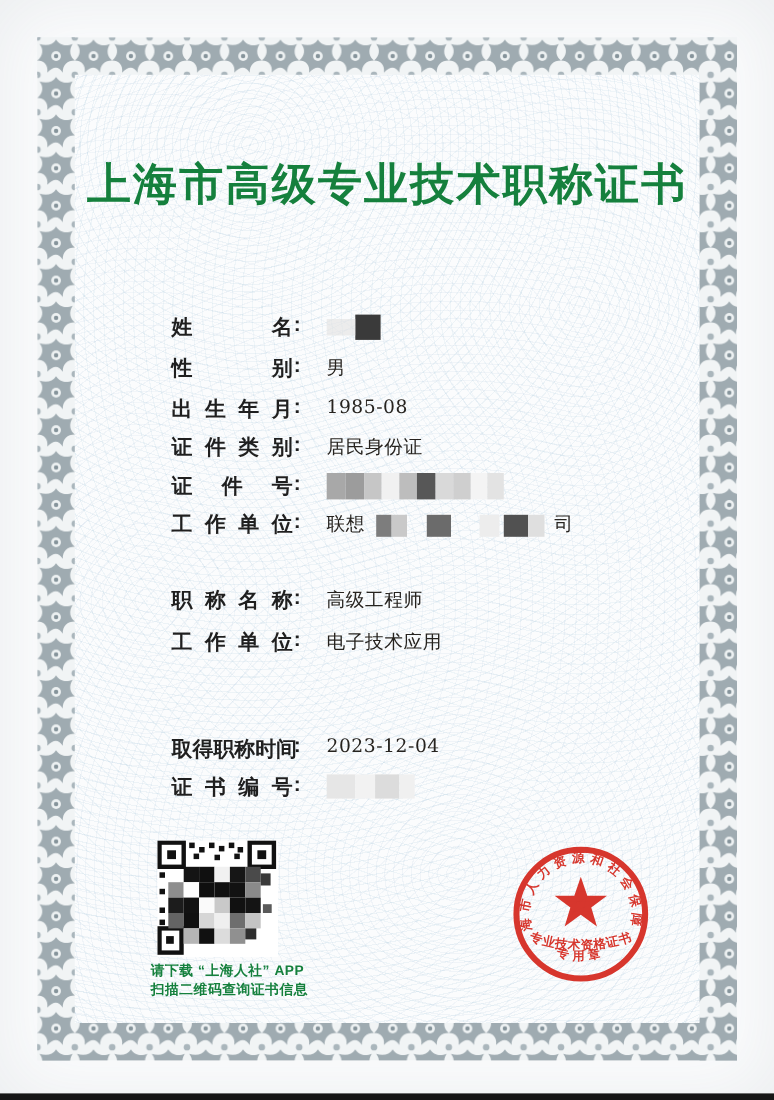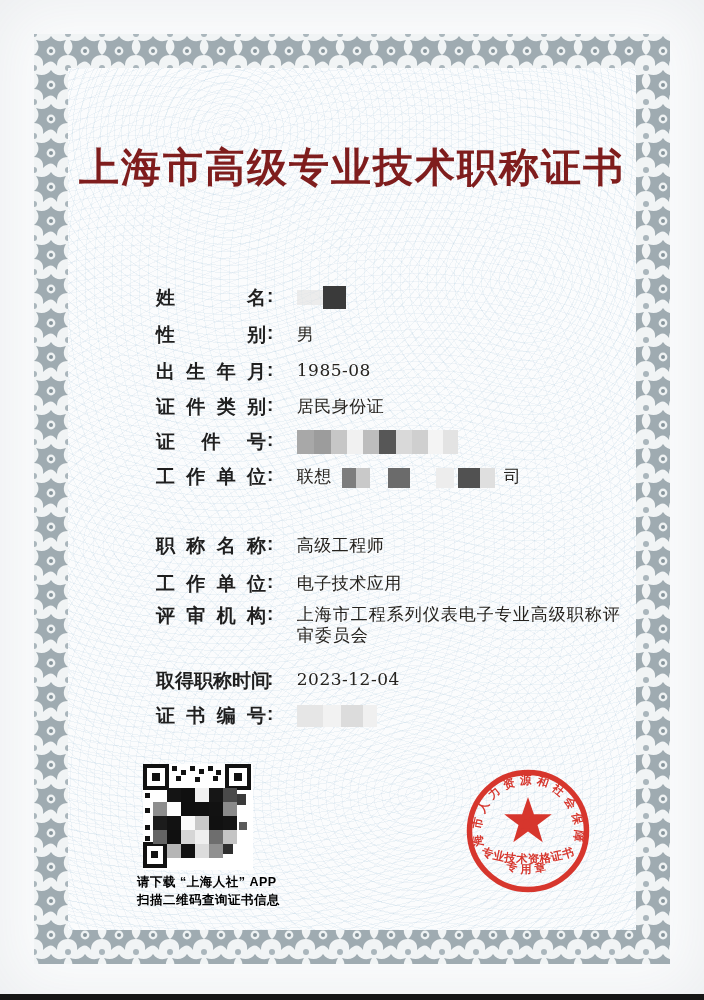--- a/index.html
+++ b/index.html
@@ -8,30 +8,30 @@
          box-shadow:inset 0 0 70px rgba(90,100,110,0.10);}
   .watermark{position:absolute;left:40px;top:40px;right:40px;bottom:40px;pointer-events:none;
     background:
       repeating-radial-gradient(circle at 30% 10%, rgba(122,175,201,0.15) 0 1px, rgba(0,0,0,0) 1px 7px),
       repeating-radial-gradient(circle at 78% 26%, rgba(122,175,201,0.12) 0 1px, rgba(0,0,0,0) 1px 9px),
       repeating-radial-gradient(circle at 15% 55%, rgba(122,160,200,0.10) 0 1px, rgba(0,0,0,0) 1px 10px),
       repeating-radial-gradient(circle at 60% 82%, rgba(122,160,200,0.11) 0 1px, rgba(0,0,0,0) 1px 8px);
     opacity:.75;}
   .border-svg{position:absolute;left:0;top:0;}
   .title{position:absolute;left:68px;right:68px;top:140px;text-align:center;
-         font-size:40px;font-weight:bold;color:#7f1d1d;letter-spacing:2px;white-space:nowrap;}
+         font-size:40px;font-weight:bold;color:#15803d;letter-spacing:2px;white-space:nowrap;}
   .row{position:absolute;left:140px;white-space:nowrap;}
   .lbl{display:inline-block;width:110px;text-align:justify;text-align-last:justify;
        font-size:19px;font-weight:bold;color:#1f1f1f;vertical-align:top;margin-left:16px;}
   .colon{font-size:19px;font-weight:bold;color:#1f1f1f;margin-left:1px;vertical-align:top;}
   .val{display:inline-block;margin-left:19px;font-family:"DejaVu Serif",serif;
        font-size:17px;color:#26231f;vertical-align:top;padding-top:1px;letter-spacing:0.5px;}
   .val.wrap{white-space:normal;max-width:334px;line-height:21px;letter-spacing:1px;}
   .mz{display:inline-block;vertical-align:middle;}
-  .qr-caption{position:absolute;left:137px;font-size:12.5px;font-weight:bold;color:#000000;
+  .qr-caption{position:absolute;left:137px;font-size:12.5px;font-weight:bold;color:#15803d;
               letter-spacing:0.5px;white-space:nowrap;}
   .seal-overlay{position:absolute;left:479px;top:853px;font-size:24px;font-weight:bold;
                 color:#3a3530;letter-spacing:2px;white-space:nowrap;}
   .bottom-strip{position:absolute;left:0;right:0;bottom:0;height:6px;background:#161616;}
   .seal-svg{position:absolute;left:450px;top:753px;opacity:.93;}
   .qr-svg{position:absolute;left:143px;top:764px;}
 </style>
 </head>
 <body>
 
@@ -93,24 +93,20 @@
   <div class="row" style="top:533px">
     <span class="lbl">职称名称</span><span class="colon">:</span>
     <span class="val">高级工程师</span>
   </div>
 
   <div class="row" style="top:571px">
     <span class="lbl">工作单位</span><span class="colon">:</span>
     <span class="val">电子技术应用</span>
   </div>
 
-  <div class="row" style="top:603px">
-    <span class="lbl">评审机构</span><span class="colon">:</span>
-    <span class="val wrap">上海市工程系列仪表电子专业高级职称评审委员会</span>
-  </div>
 
   <div class="row" style="top:668px">
     <span class="lbl">取得职称时间</span><span class="colon">:</span>
     <span class="val">2023-12-04</span>
   </div>
 
   <div class="row" style="top:703px">
     <span class="lbl">证书编号</span><span class="colon">:</span>
     <span class="val"><span class="mz" style="width:26px;height:22px;background:#e6e6e6"></span><span class="mz" style="width:18px;height:22px;background:#f2f2f2"></span><span class="mz" style="width:22px;height:22px;background:#dcdcdc"></span><span class="mz" style="width:14px;height:22px;background:#f0f0f0"></span></span>
   </div>

